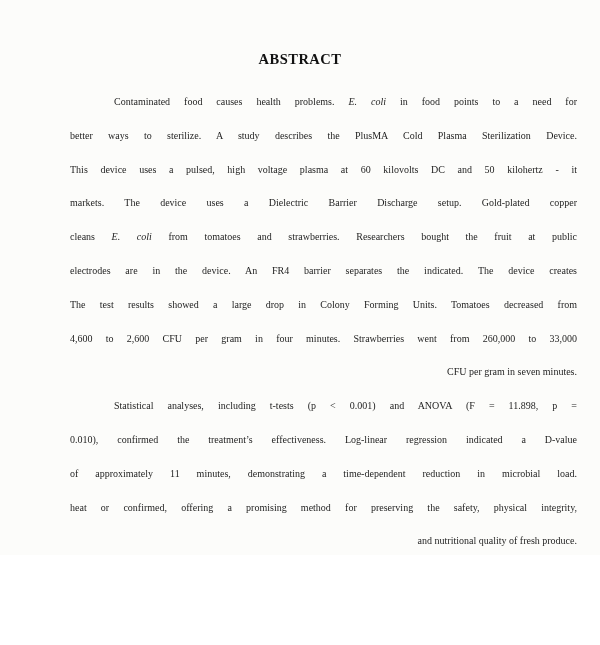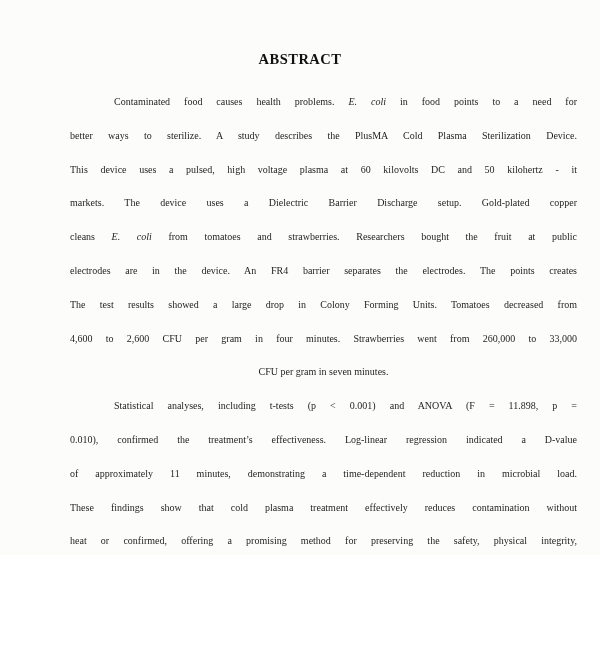--- a/index.html
+++ b/index.html
@@ -28,21 +28,21 @@
     top: 85px;
     left: 48px;
     width: 507px;
     font-size: 10px;
     margin-left: 22px;
   }
   .line {
     height: 33.8px;
     line-height: 33.8px;
     white-space: normal;
-    text-align: center;
+    text-align: right;
   }
   .line.just {
     text-align: justify;
     text-align-last: justify;
     -moz-text-align-last: justify;
   }
   .line.indent { text-indent: 44px; }
   .italic { font-style: italic; }
   
   .clip-sliver {
@@ -63,29 +63,28 @@
 <div class="page">
   <div class="heading">ABSTRACT</div>
 
   <div class="body-text">
       <div>
         <div class="line just indent"><span>Contaminated food causes health problems. </span><span class="italic">E. coli</span><span> in food points to a need for</span></div>
         <div class="line just"><span>better ways to sterilize. A study describes the PlusMA Cold Plasma Sterilization Device.</span></div>
         <div class="line just"><span>This device uses a pulsed, high voltage plasma at 60 kilovolts DC and 50 kilohertz - it</span></div>
         <div class="line just"><span>markets. The device uses a Dielectric Barrier Discharge setup. Gold-plated copper</span></div>
         <div class="line just"><span>cleans </span><span class="italic">E. coli</span><span> from tomatoes and strawberries. Researchers bought the fruit at public</span></div>
-        <div class="line just"><span>electrodes are in the device. An FR4 barrier separates the electrodes. The points creates</span></div>
+        <div class="line just"><span>electrodes are in the device. An FR4 barrier separates the indicated. The device creates</span></div>
         <div class="line just"><span>The test results showed a large drop in Colony Forming Units. Tomatoes decreased from</span></div>
         <div class="line just"><span>4,600 to 2,600 CFU per gram in four minutes. Strawberries went from 260,000 to 33,000</span></div>
         <div class="line"><span>CFU per gram in seven minutes.</span></div>
       </div>
       <div>
         <div class="line just indent"><span>Statistical analyses, including t-tests (p &lt; 0.001) and ANOVA (F = 11.898, p =</span></div>
         <div class="line just"><span>0.010), confirmed the treatment’s effectiveness. Log-linear regression indicated a D-value</span></div>
         <div class="line just"><span>of approximately 11 minutes, demonstrating a time-dependent reduction in microbial load.</span></div>
-        <div class="line just"><span>These findings show that cold plasma treatment effectively reduces contamination without</span></div>
         <div class="line just"><span>heat or confirmed, offering a promising method for preserving the safety, physical integrity,</span></div>
         <div class="line"><span>and nutritional quality of fresh produce.</span></div>
       </div>
     </div>
 
   <div class="clip-sliver"></div>
 </div>
 
 </body></html>

